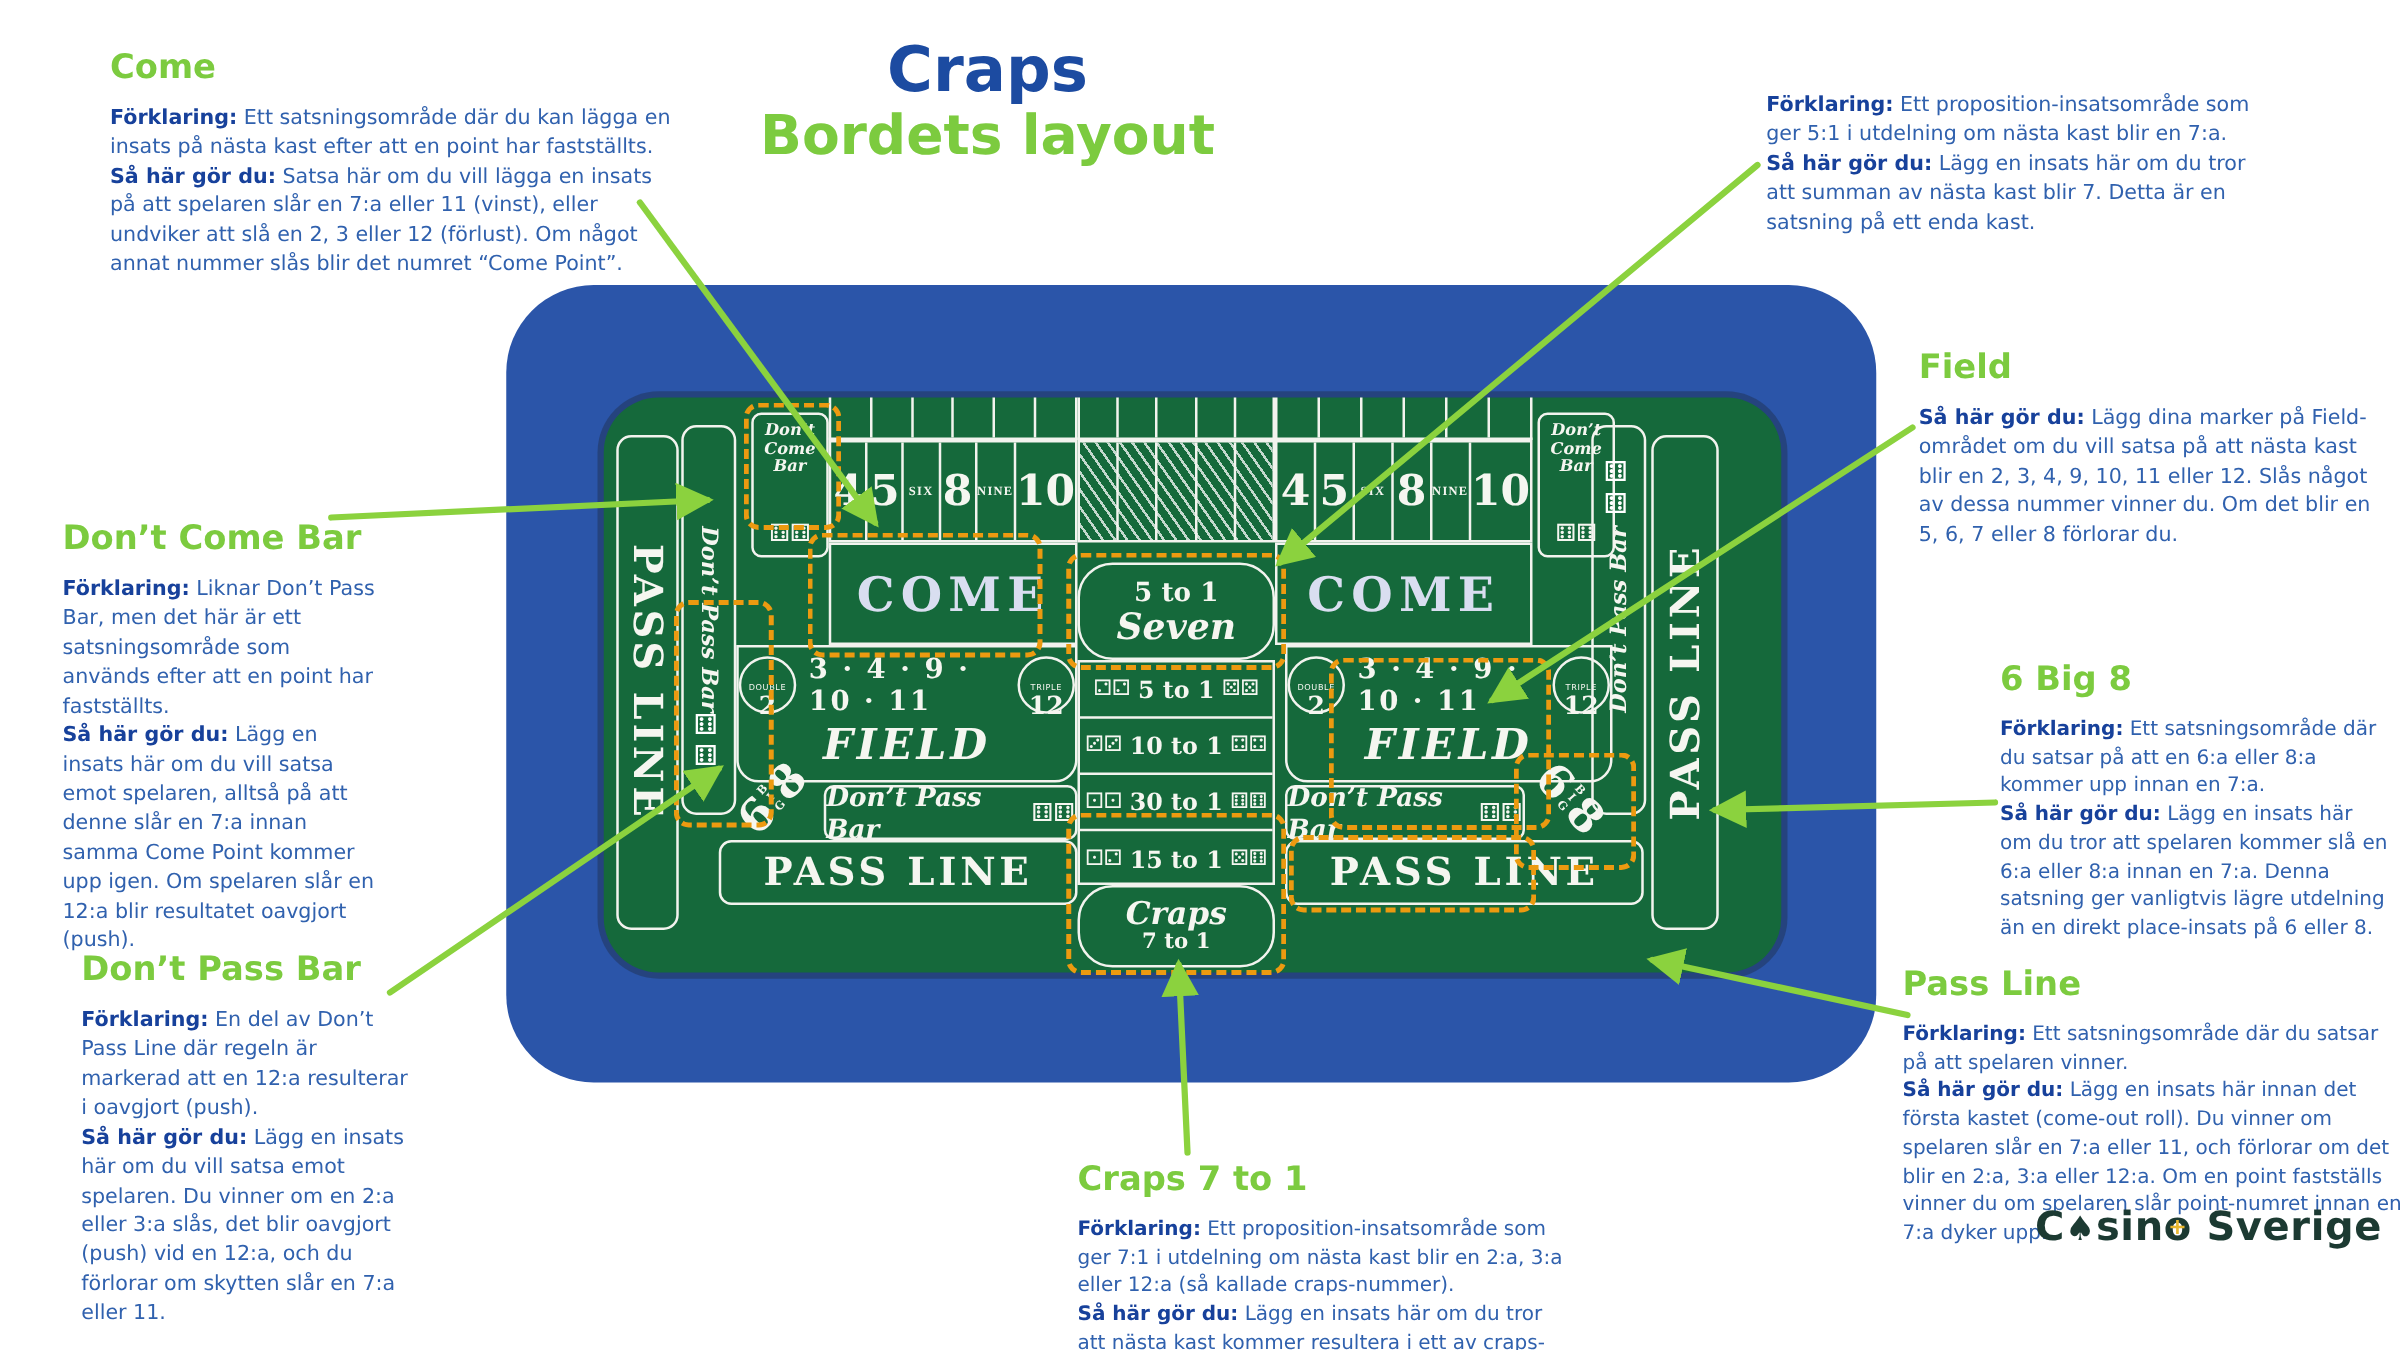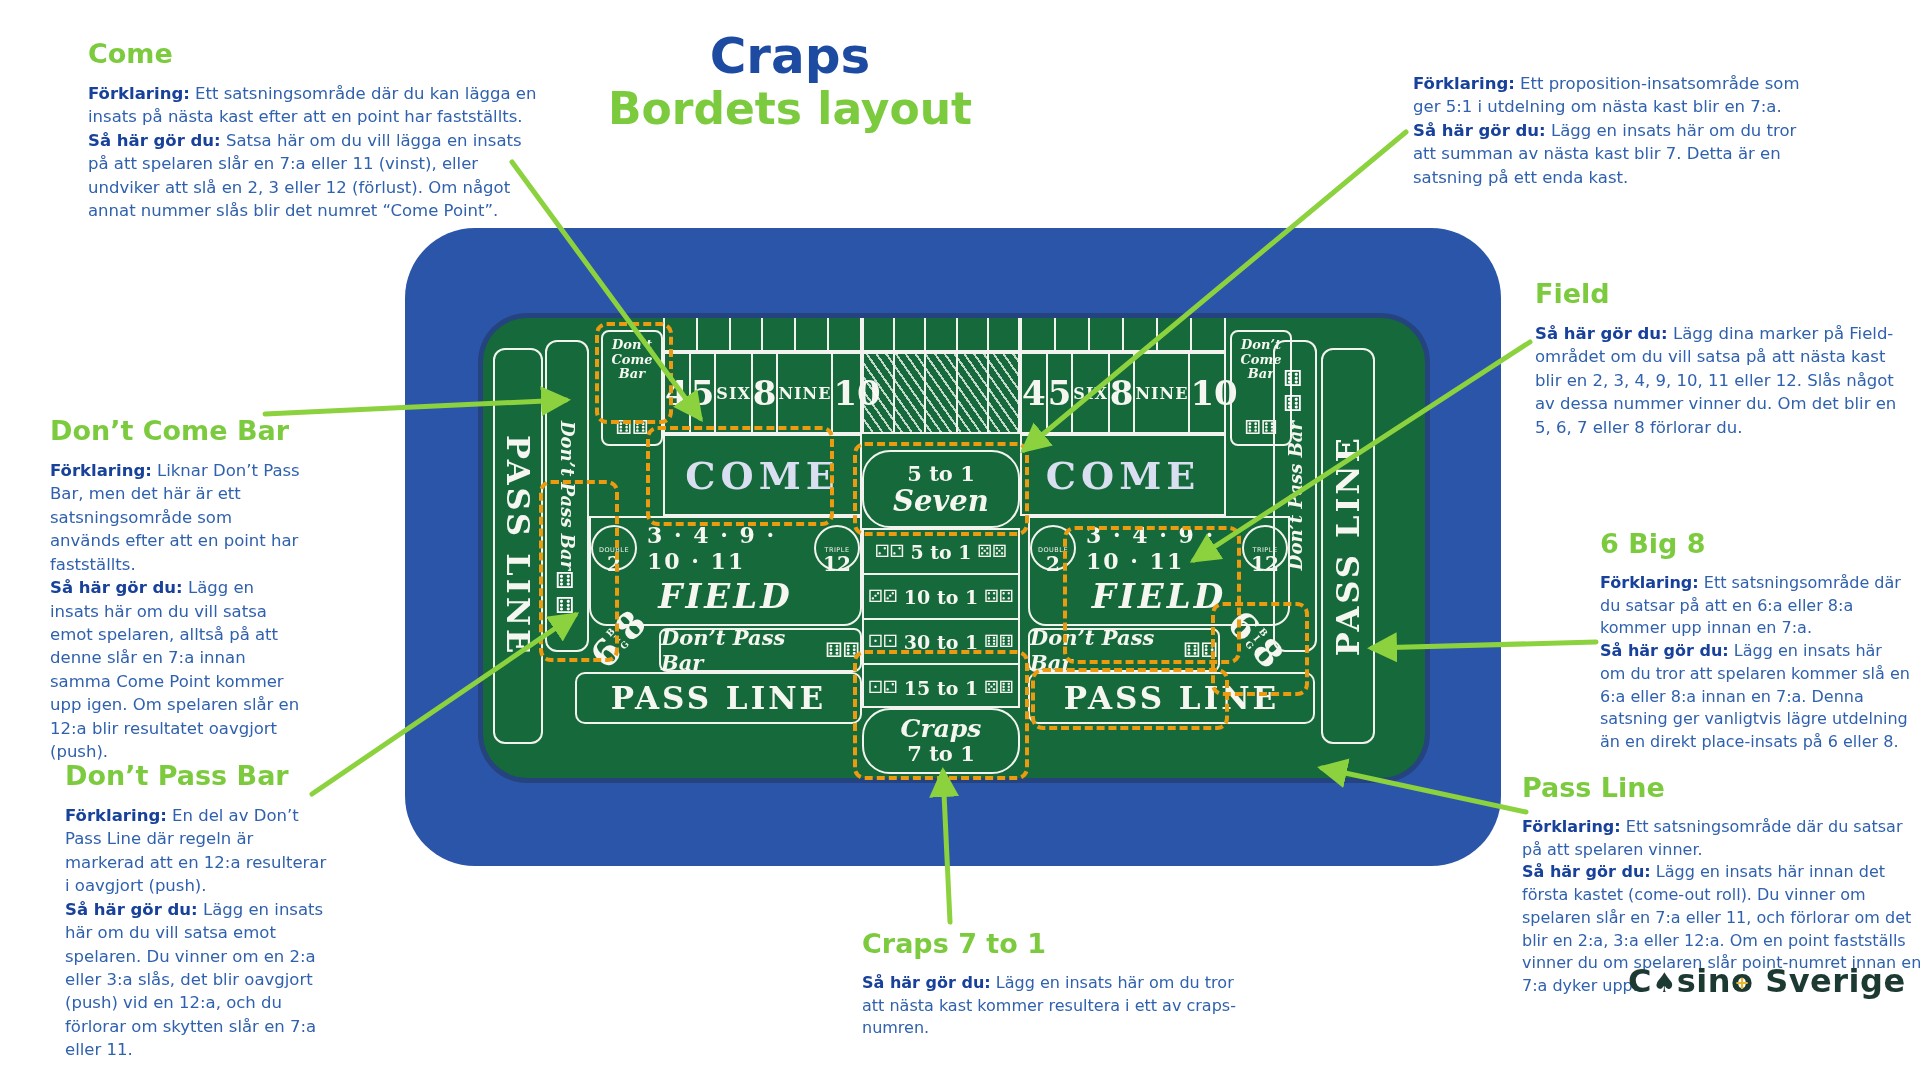--- a/index.html
+++ b/index.html
@@ -32,21 +32,21 @@
   .dpb-v{font-size:18px;font-weight:bold;font-style:italic;}
   .vdice{position:absolute;writing-mode:vertical-rl;font-size:22px;line-height:1;color:#fff;
          font-family:"DejaVu Sans",sans-serif;}
   .cells{display:flex;}
   .cells>div{flex:1;border-right:2px solid #F2F3EE;}
   .cells>div:last-child{border-right:none;}
   .numrow{display:flex;align-items:center;text-align:center;}
   .numrow>div{flex:1;border-right:2px solid #F2F3EE;font-size:34px;font-weight:bold;
               height:100%;display:flex;align-items:center;justify-content:center;}
   .numrow>div:last-child{border-right:none;}
-  .numrow .small-num{font-size:16px;letter-spacing:1px;}
+  .numrow .small-num{font-size:10px;letter-spacing:1px;font-family:Liberation Serif, serif;}
   .hatch{background:repeating-linear-gradient(55deg,transparent 0 6px,rgba(255,255,255,.75) 6px 8px);}
   .come-box{display:flex;align-items:center;justify-content:center;font-size:38px;font-weight:bold;
             letter-spacing:5px;color:#D9DEF0;}
   .field-area{border-radius:0 0 18px 18px;}
   .fline{position:absolute;left:0;top:4px;width:100%;display:flex;align-items:center;justify-content:center;gap:10px;}
   .fcircle{width:46px;height:46px;border:2px solid #F2F3EE;border-radius:50%;text-align:center;
            box-sizing:border-box;flex:0 0 auto;}
   .fcircle .lab{font-size:6.5px;letter-spacing:.5px;display:block;margin-top:19px;font-family:"DejaVu Sans",sans-serif;}
   .fcircle .num{font-size:20px;font-weight:bold;line-height:1;display:block;}
   .fnums{font-size:22px;font-weight:bold;letter-spacing:2px;}
@@ -149,20 +149,21 @@
     <h2>Pass Line</h2>
     <div class="body" style="font-size:16px;">
       <span class="sect"><b>Förklaring:</b><span> Ett satsningsområde där du satsar på att spelaren vinner.</span></span>
       <span class="sect"><b>Så här gör du:</b><span> Lägg en insats här innan det första kastet (come-out roll). Du vinner om spelaren slår en 7:a eller 11, och förlorar om det blir en 2:a, 3:a eller 12:a. Om en point fastställs vinner du om spelaren slår point-numret innan en 7:a dyker upp.</span></span>
     </div>
   </div>
 
   <div class="callout" style="left:862px;top:928px;width:392px;">
     <h2>Craps 7 to 1</h2>
     <div class="body" style="font-size:16px;">
+      <span class="sect"><b>Förklaring:</b><span> Ett proposition-insatsområde som ger 7:1 i utdelning om nästa kast blir en 2:a, 3:a eller 12:a (så kallade craps-nummer).</span></span>
       <span class="sect"><b>Så här gör du:</b><span> Lägg en insats här om du tror att nästa kast kommer resultera i ett av craps-numren.</span></span>
     </div>
   </div>
 
   <div class="rail">
     <div class="felt">
 
       <div class="fbox vstrip" style="left:10px;top:30px;width:50px;height:396px;">
         <span class="vtext pass-v">PASS LINE</span>
       </div>
@@ -252,21 +253,21 @@
           <span class="d">⚅⚅</span>
         </div>
         <div class="prow" style="height:45px;">
           <span class="d">⚀⚁</span>
           <span class="o">15 to 1</span>
           <span class="d">⚄⚅</span>
         </div>
       </div>
       <div class="fbox prop-box" style="left:379px;top:390px;width:158px;height:66px;">
         <span class="nm" style="font-size:25px;">Craps</span>
-        <span class="o" style="font-size:21px;">7 to 1</span>
+        <span class="o" style="font-size:17px;">7 to 1</span>
       </div>
 
       <div class="fbox cells" style="left:379px;top:0px;width:158px;height:34px;border-top:none;">
         <div></div>
           <div></div>
           <div></div>
           <div></div>
           <div></div>
       </div>
       <div class="fbox cells hatch" style="left:379px;top:34px;width:158px;height:82px;">

